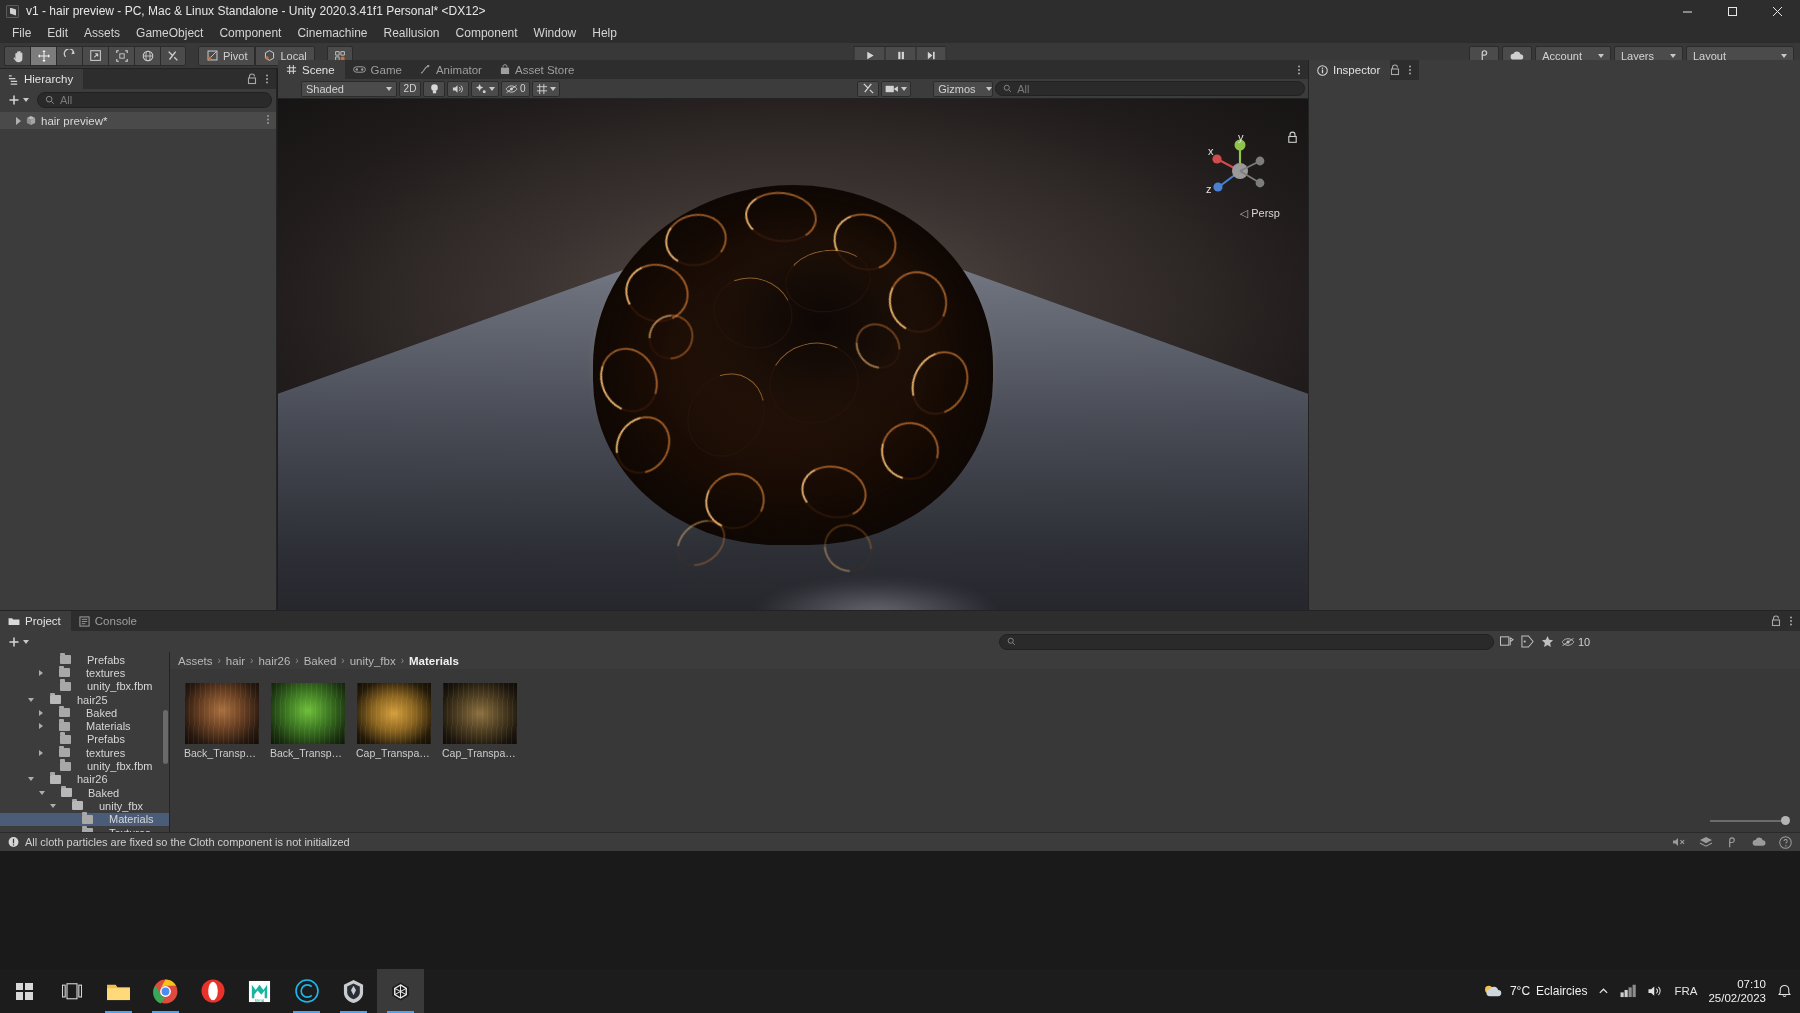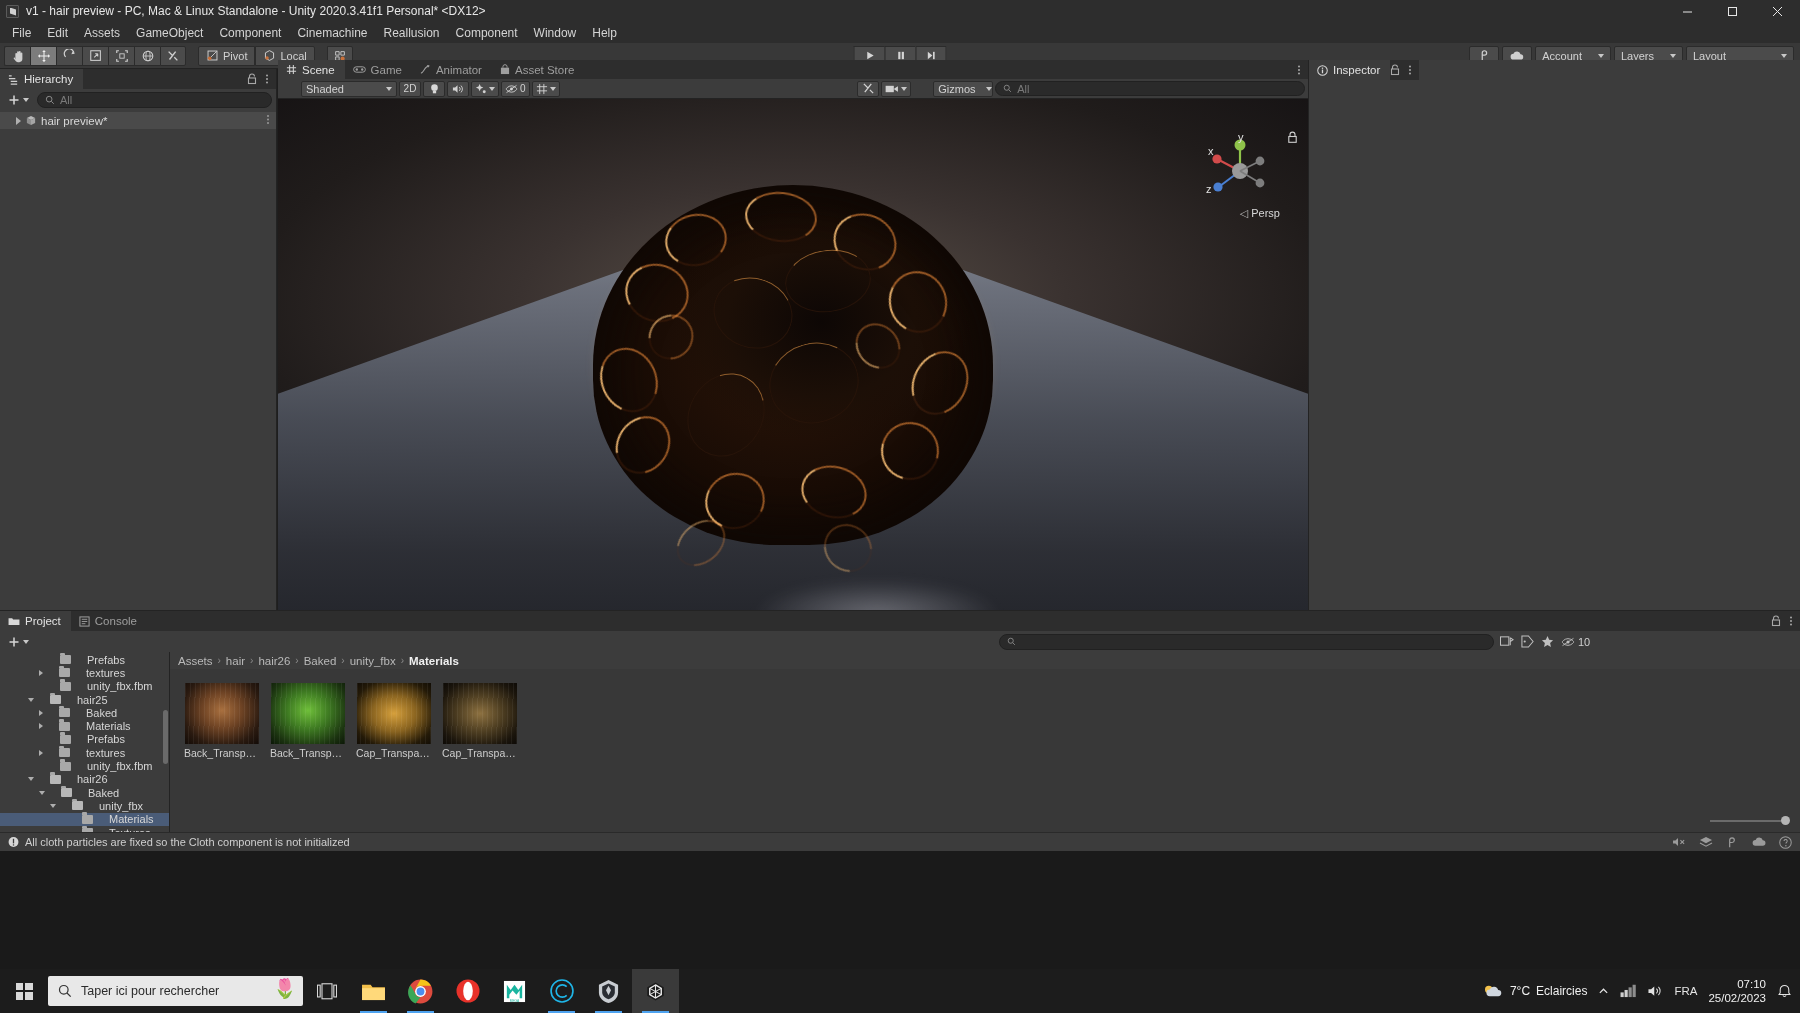--- a/index.html
+++ b/index.html
@@ -970,28 +970,20 @@
   <div class="taskbar">
     <div class="winbar">
       <div class="start-btn">
         <span class="win-logo">
             <i></i>
             <i></i>
             <i></i>
             <i></i>
           </span>
       </div>
-      <div class="search-pill">
-        <svg width="14" height="14" viewBox="0 0 15 15">
-            <circle cx="6.2" cy="6.2" r="4.6" fill="none" stroke="#333" stroke-width="1.3"></circle>
-            <line x1="9.6" y1="9.6" x2="13.6" y2="13.6" stroke="#333" stroke-width="1.3"></line>
-          </svg>
-        <span>Taper ici pour rechercher</span>
-        <span class="tulips">🌷</span>
-      </div>
 
       <div class="tb-icon">
         <svg width="20" height="17" viewBox="0 0 22 18">
             <rect x="0.5" y="2" width="3" height="13" fill="none" stroke="#d8d8d8" stroke-width="1.2"></rect>
             <rect x="5.5" y="0.5" width="11" height="16.5" fill="none" stroke="#d8d8d8" stroke-width="1.2"></rect>
             <rect x="18.5" y="2" width="3" height="13" fill="none" stroke="#d8d8d8" stroke-width="1.2"></rect>
           </svg>
       </div>
       <div class="tb-icon">
         <svg width="25" height="21" viewBox="0 0 26 22">

